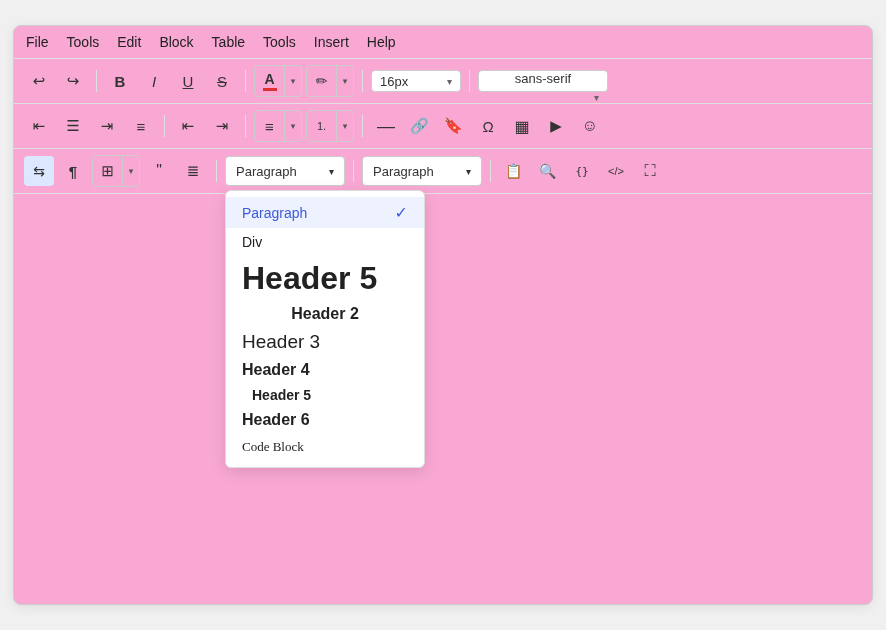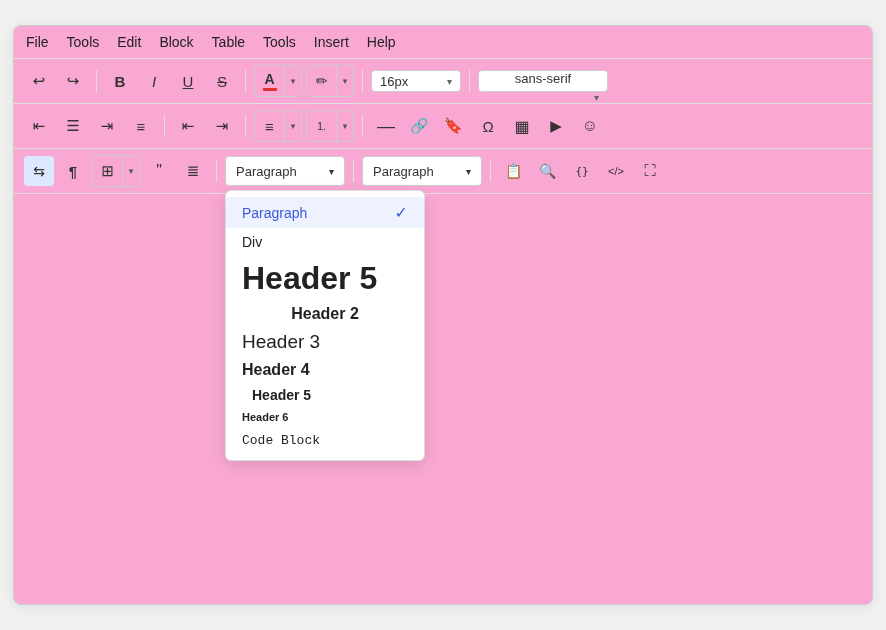--- a/index.html
+++ b/index.html
@@ -135,22 +135,22 @@
       align-items: center;
       justify-content: space-between;
     }
     .dropdown-item.selected { background: #eef2ff; color: #3b5bdb; }
     .dropdown-item .check { color: #3b5bdb; font-size: 16px; }
     .dropdown-item.header1 { font-size: 32px; font-weight: bold; padding: 4px 16px; }
     .dropdown-item.header2 { font-size: 16px; font-weight: bold; padding: 4px 16px; justify-content: center; }
     .dropdown-item.header3 { font-size: 19px; font-weight: normal; padding: 4px 16px; }
     .dropdown-item.header4 { font-size: 16px; font-weight: bold; padding: 4px 16px; }
     .dropdown-item.header5 { font-size: 14px; font-weight: bold; padding: 4px 26px; }
-    .dropdown-item.header6 { font-size: 11px; font-weight: bold; padding: 4px 16px; }
-    .dropdown-item.code-block { font-family: Liberation Mono, monospace; font-size: 13px; padding: 6px 16px; }
+    .dropdown-item.header6 { font-size: 16px; font-weight: bold; padding: 4px 16px; }
+    .dropdown-item.code-block { font-family: Liberation Serif, serif; font-size: 13px; padding: 6px 16px; }
 
     .editor-content {
       padding: 16px;
       min-height: 300px;
     }
 
     
     .icon-undo::before { content: '↩'; }
     .icon-redo::before { content: '↪'; }
     .icon-bold::before { content: 'B'; font-weight: bold; }

